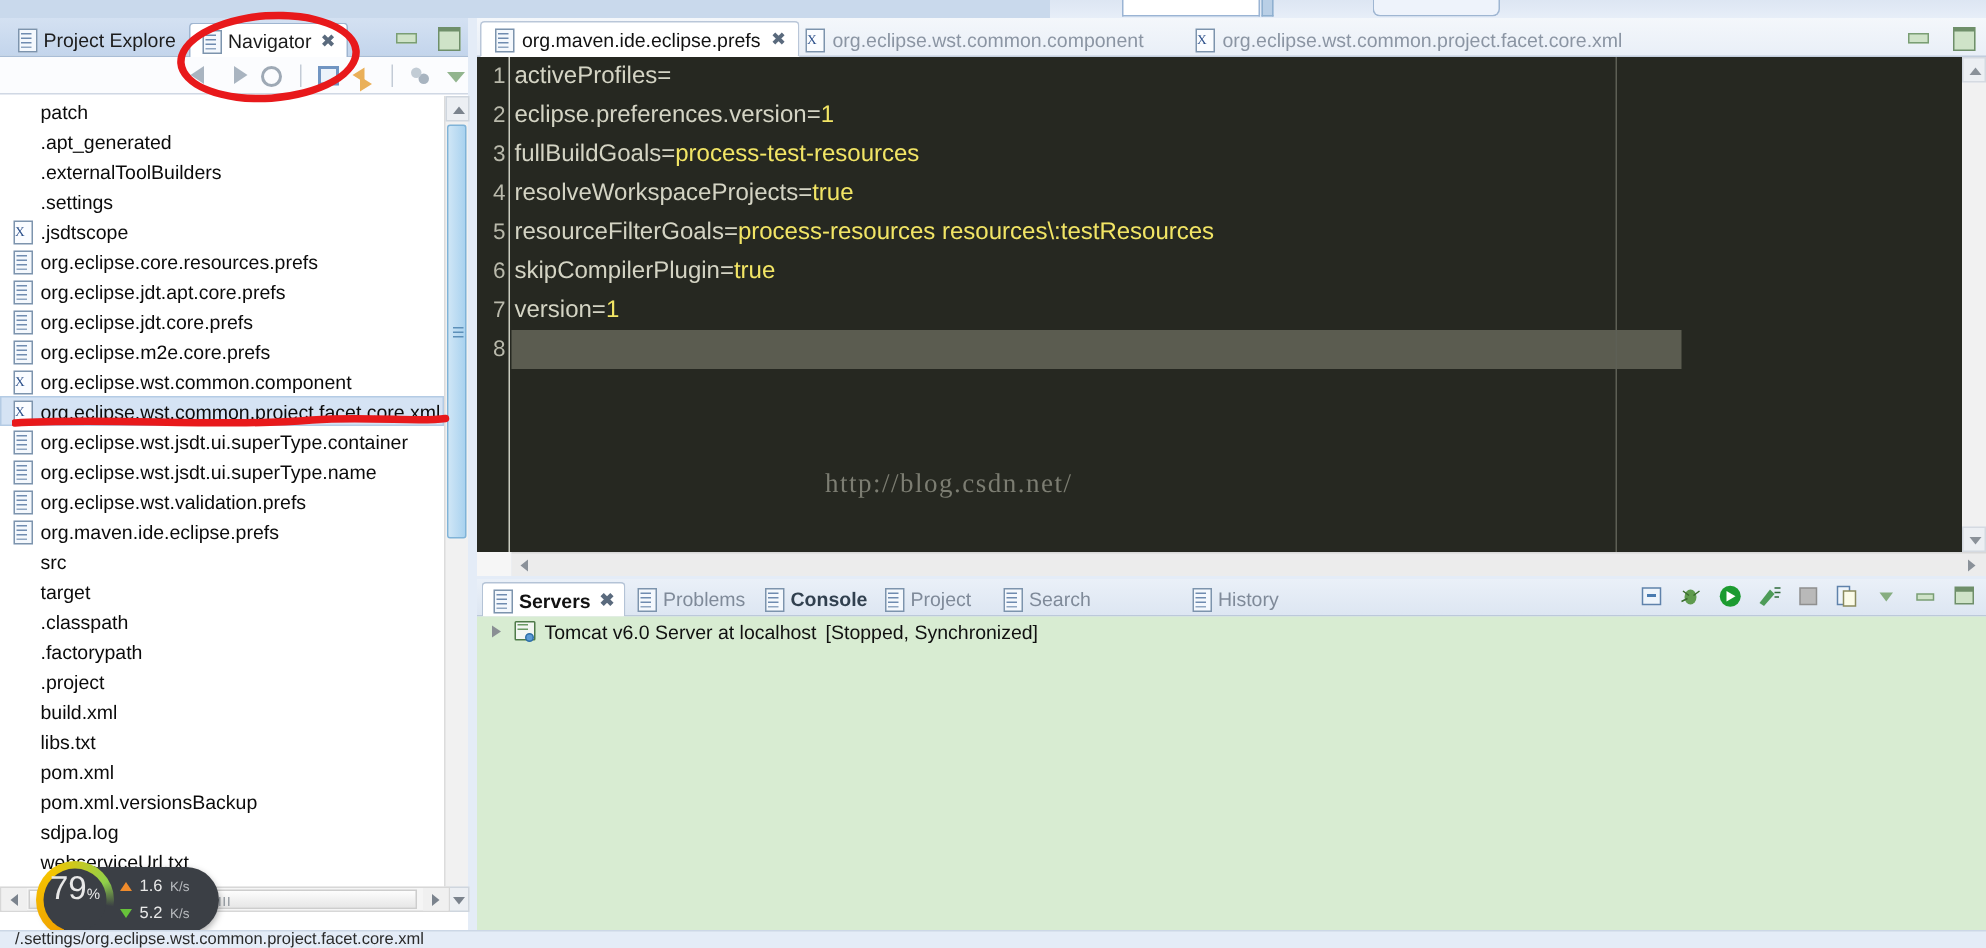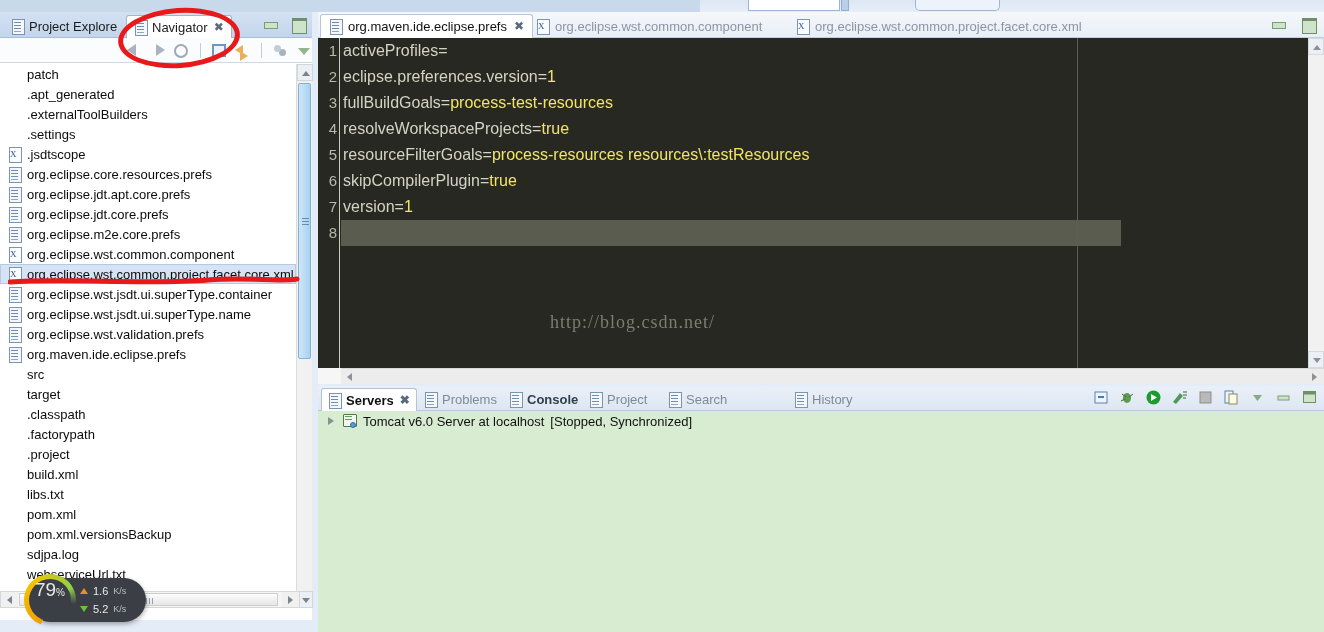--- a/index.html
+++ b/index.html
@@ -288,21 +288,21 @@
   }
   .ring {
     position:absolute; left:-4px; top:-4px; width:52px; height:52px; border-radius:50%;
     background: conic-gradient(from 200deg, #f0a000 0deg, #f5c400 120deg, #8fd04a 220deg, rgba(0,0,0,0) 260deg);
     display:flex; align-items:center; justify-content:center;
   }
   .ring-inner {
     width:42px;height:42px;border-radius:50%;background:#3b3f45;
     display:flex;align-items:baseline;justify-content:center; color:#e8e8e8;
   }
-  .pct-num{font-size:19px;}
+  .pct-num{font-size:22px;}
   .pct-sym{font-size:10px;}
   .net-rates{position:absolute; left:52px; top:4px; color:#e9e9e9; font-size:11px; line-height:18px;}
   .rate-row{display:flex;align-items:center;gap:5px;}
   .up-tri{width:0;height:0;border-left:4px solid transparent;border-right:4px solid transparent;border-bottom:6px solid #ef8b2c;}
   .dn-tri{width:0;height:0;border-left:4px solid transparent;border-right:4px solid transparent;border-top:6px solid #67c23a;}
   .rate-unit{font-size:9px;color:#b9bcc0;}
 
   
   .status-bar {
     position:absolute; left:0; bottom:0; width:1324px; height:12px;
@@ -676,19 +676,20 @@
         <span class="rate-unit">K/s</span>
       </div>
       <div class="rate-row">
         <i class="dn-tri"></i>
         <span>5.2</span>
         <span class="rate-unit">K/s</span>
       </div>
     </div>
   </div>
 
+  <div class="status-bar">/.settings/org.eclipse.wst.common.project.facet.core.xml</div>
 
   <div class="annot ann-ellipse"></div>
   <svg class="annot ann-underline" viewBox="0 0 292 10">
     <path d="M2 6 C60 2, 140 9, 200 4 C240 1, 270 6, 289 3" stroke="#e8191b" stroke-width="5" fill="none" stroke-linecap="round"></path>
   </svg>
 
 </div>
 
 </body></html>

